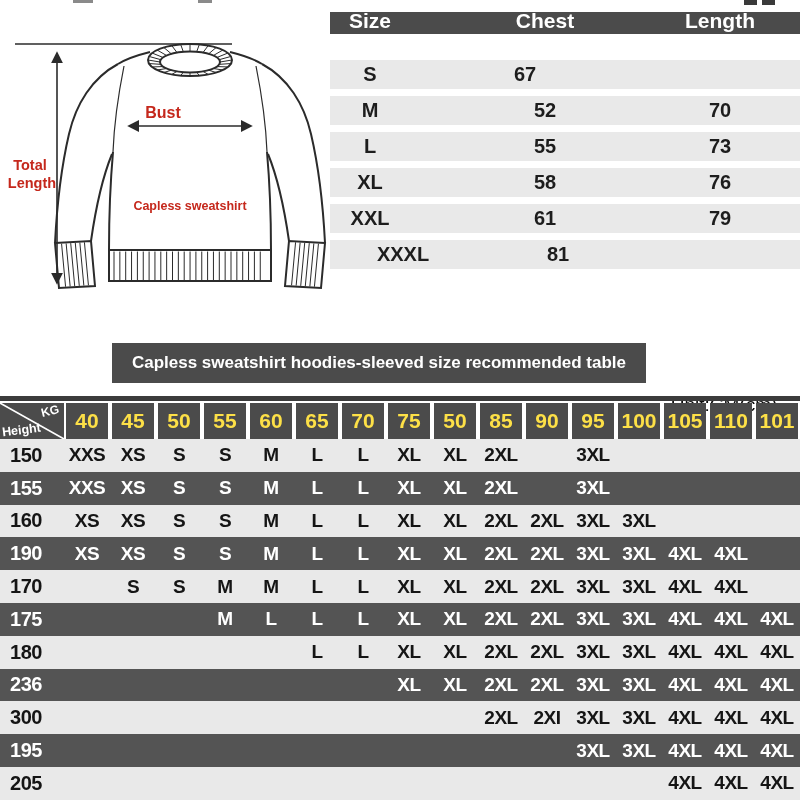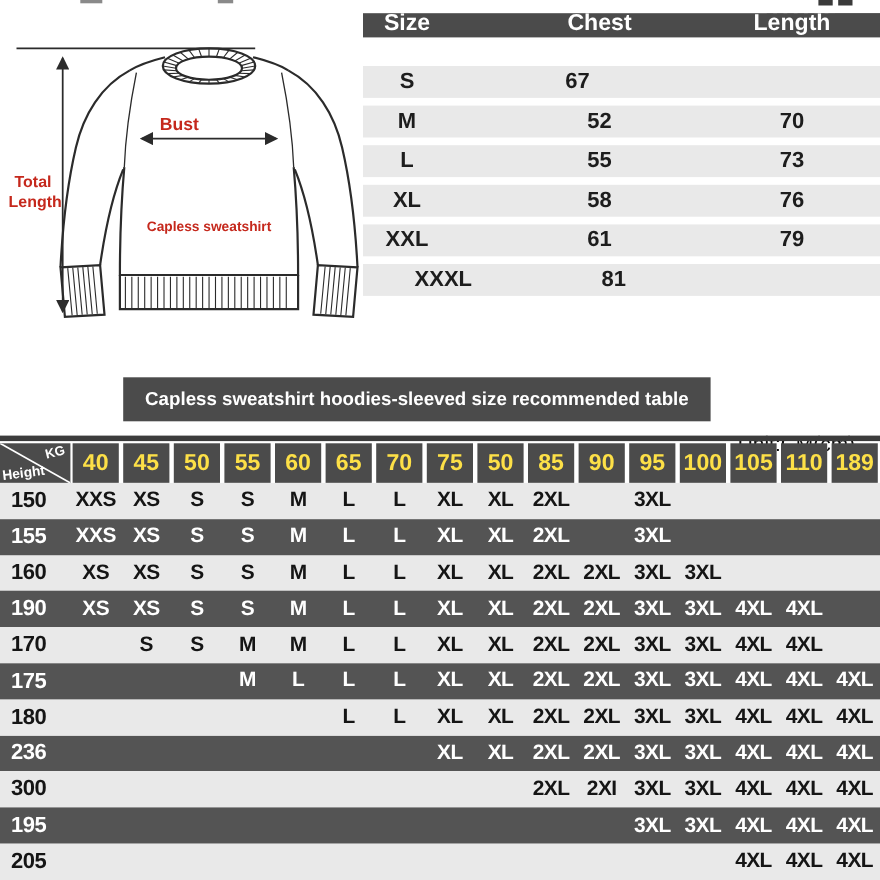--- a/index.html
+++ b/index.html
@@ -244,21 +244,21 @@
       <div class="hw-weight">65</div>
       <div class="hw-weight">70</div>
       <div class="hw-weight">75</div>
       <div class="hw-weight">50</div>
       <div class="hw-weight">85</div>
       <div class="hw-weight">90</div>
       <div class="hw-weight">95</div>
       <div class="hw-weight">100</div>
       <div class="hw-weight">105</div>
       <div class="hw-weight">110</div>
-      <div class="hw-weight">189</div>
+      <div class="hw-weight">101</div>
     </div>
   <div class="hw-body" id="hw-body">
       <div class="hw-row light">
         <div class="hw-cell height-col">150</div>
         <div class="hw-cell">XXS</div>
         <div class="hw-cell">XS</div>
         <div class="hw-cell">S</div>
         <div class="hw-cell">S</div>
         <div class="hw-cell">M</div>
         <div class="hw-cell">L</div>

